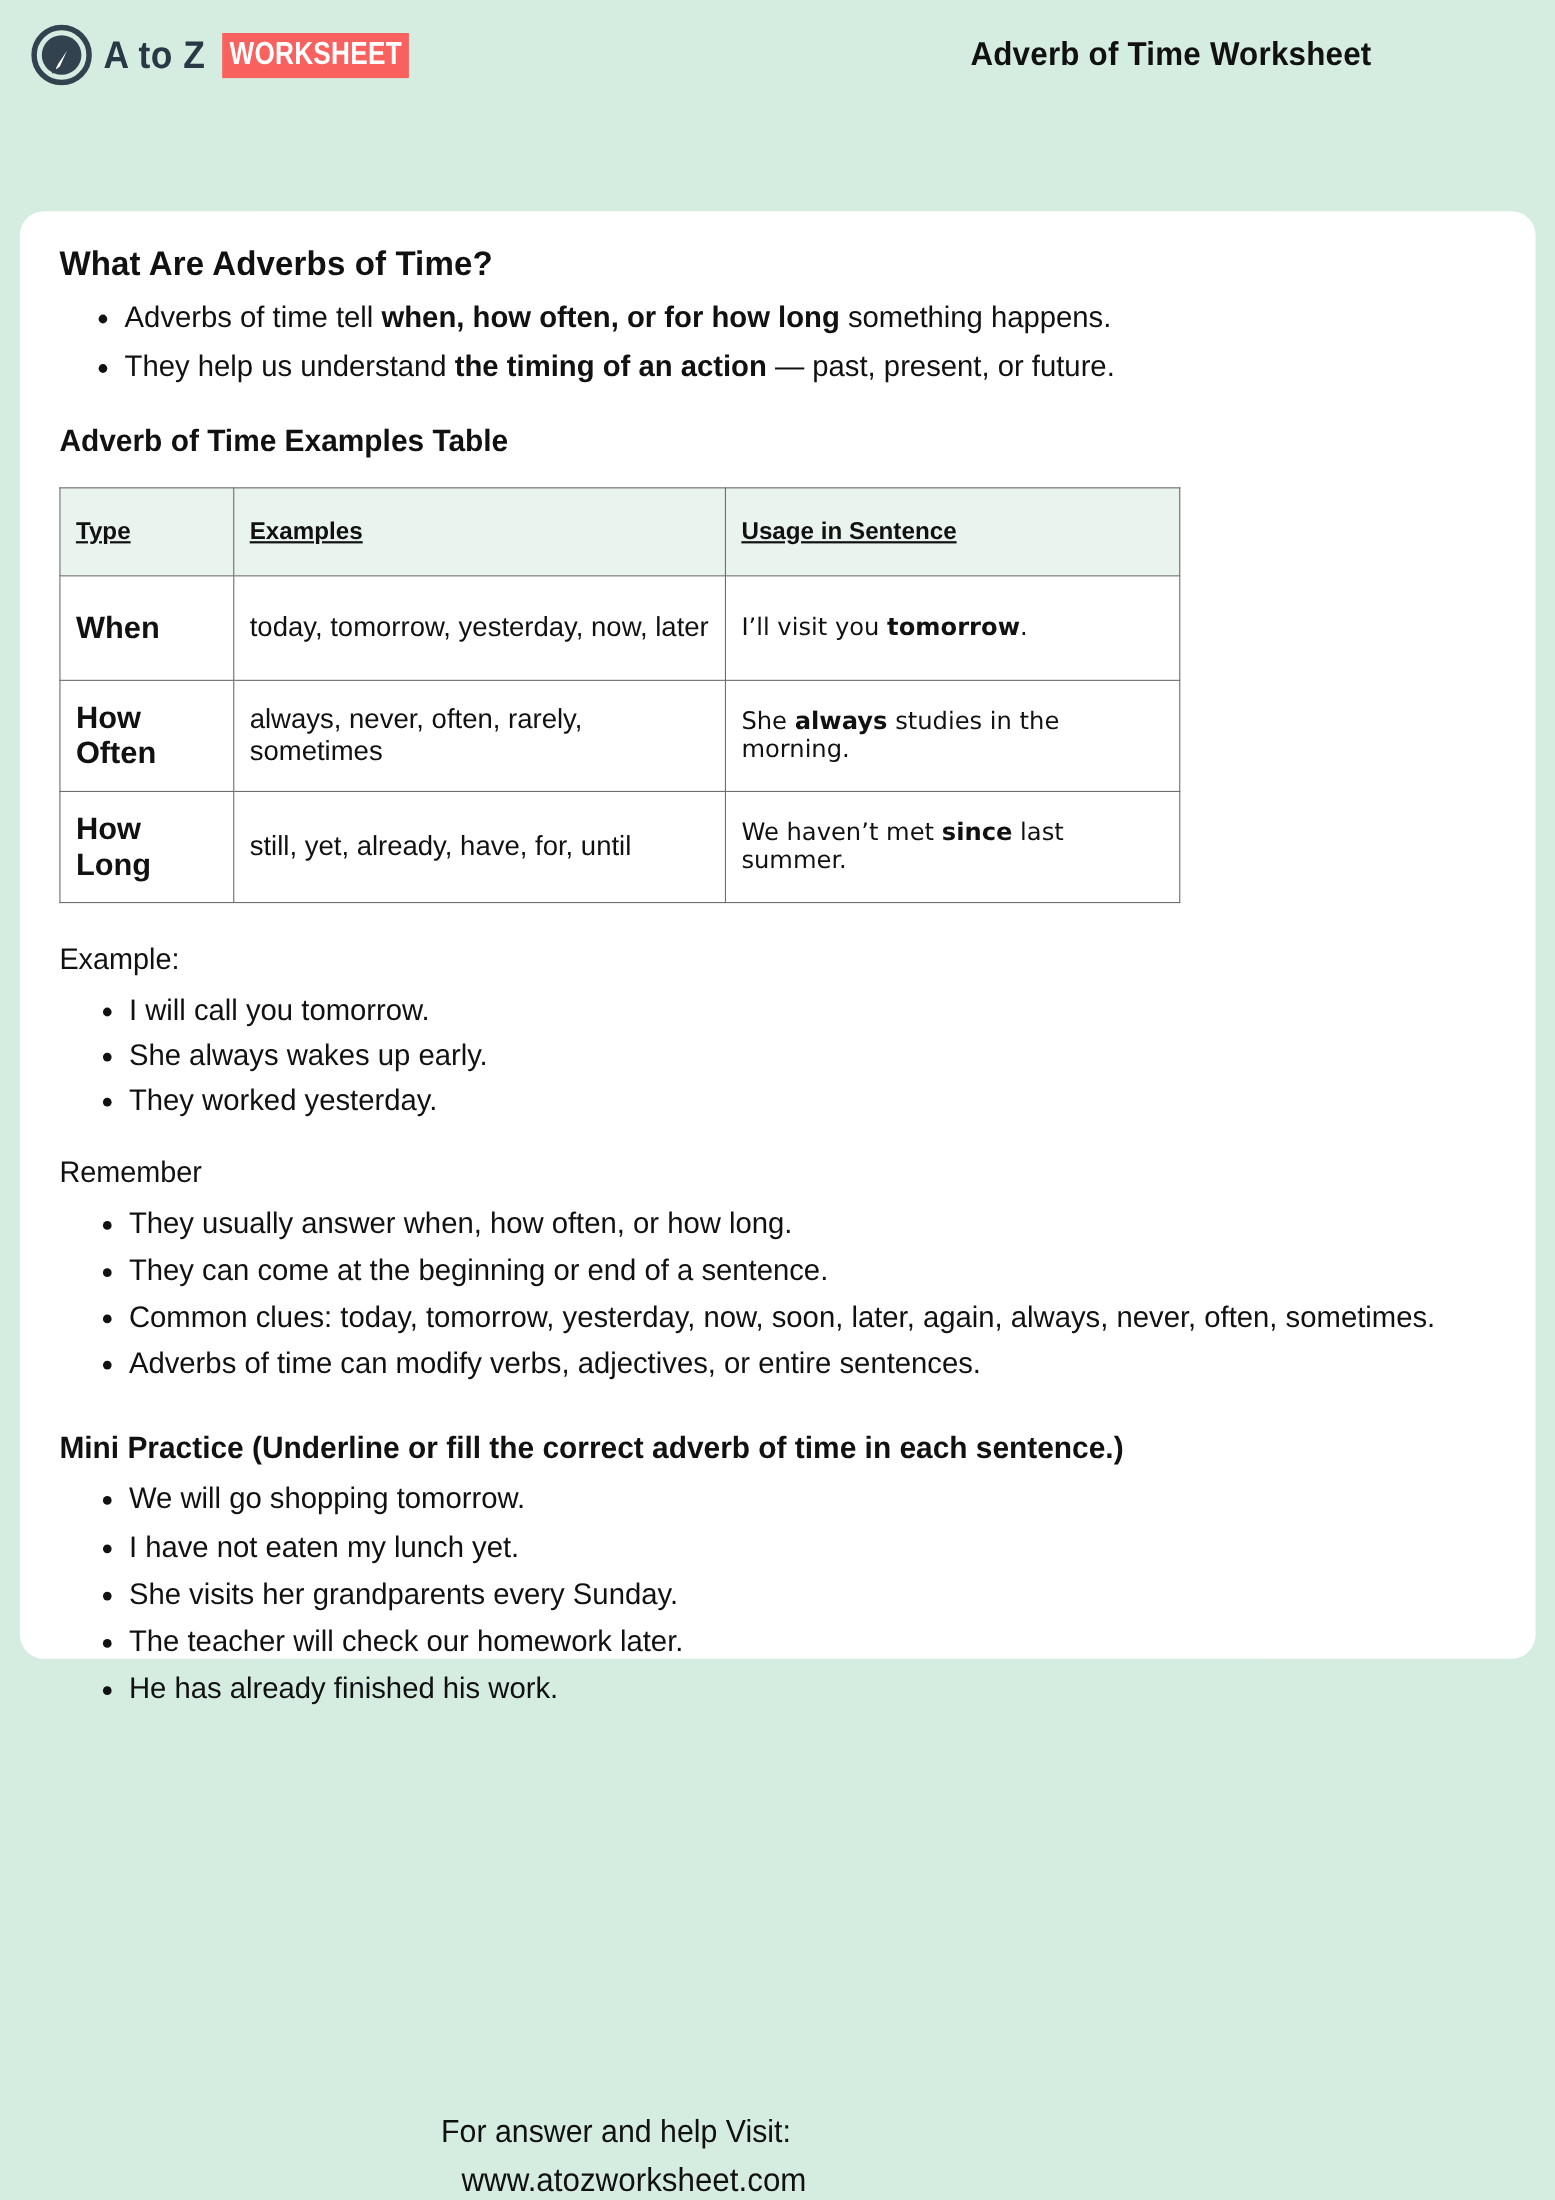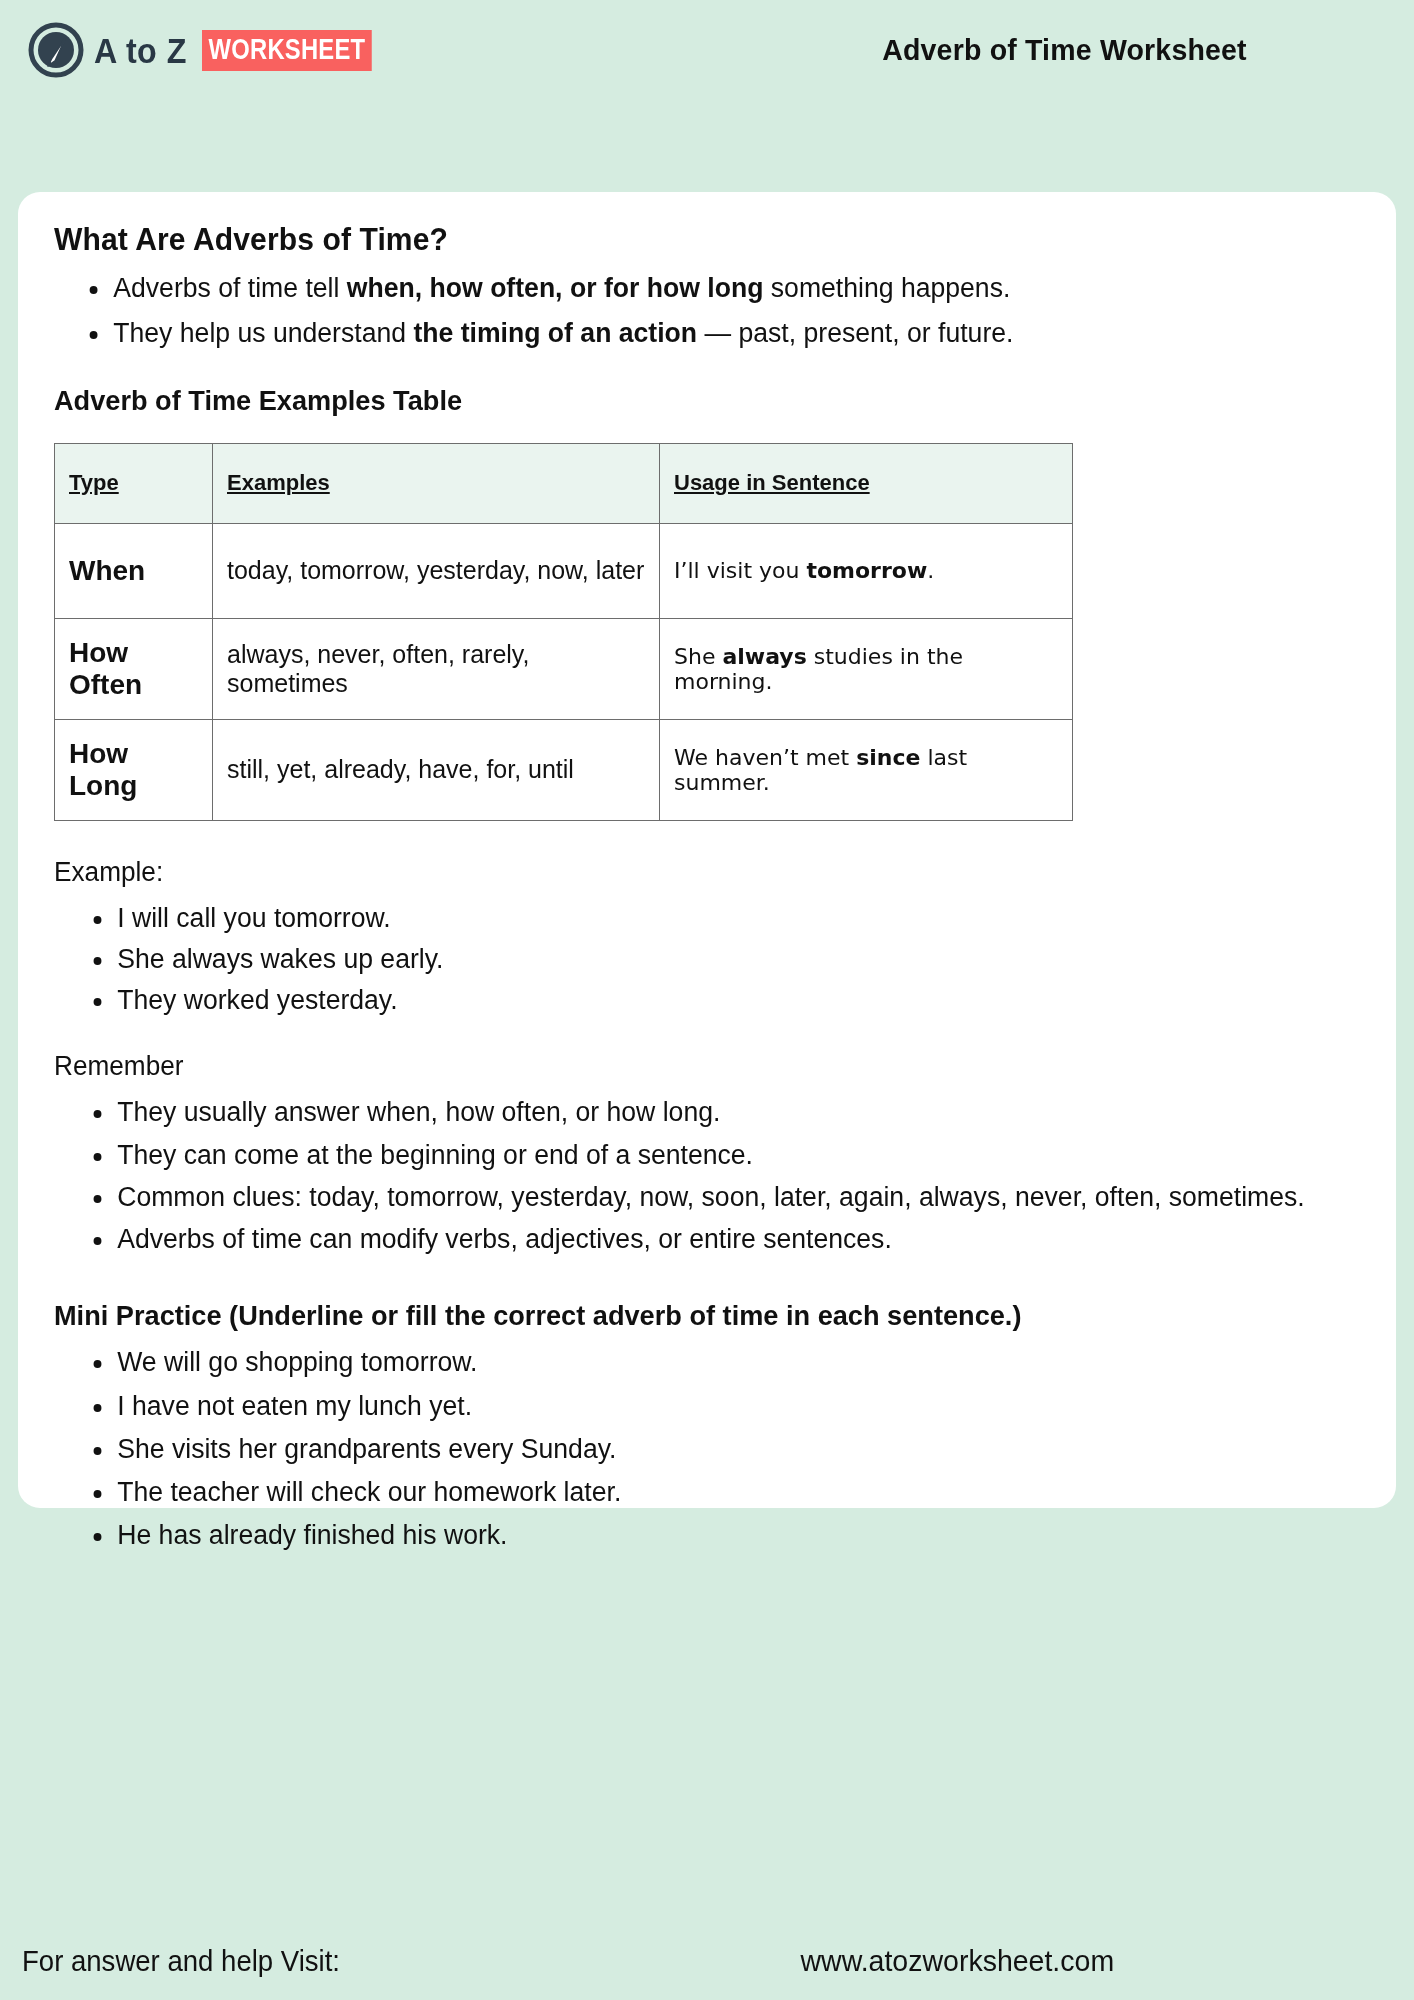--- a/index.html
+++ b/index.html
@@ -263,20 +263,21 @@
   
   .footer {
     position: absolute;
     bottom: 0; left: 0;
     width: 1138px;
     height: 78px;
     display: flex;
     align-items: center;
     justify-content: space-between;
     padding: 0 24px 0 22px;
+    flex-direction: column;
   }
 
   .footer-left {
     font-size: 29px;
     color: #111111;
     transform: scaleX(0.95);
     transform-origin: left center;
     white-space: nowrap;
   }
 

